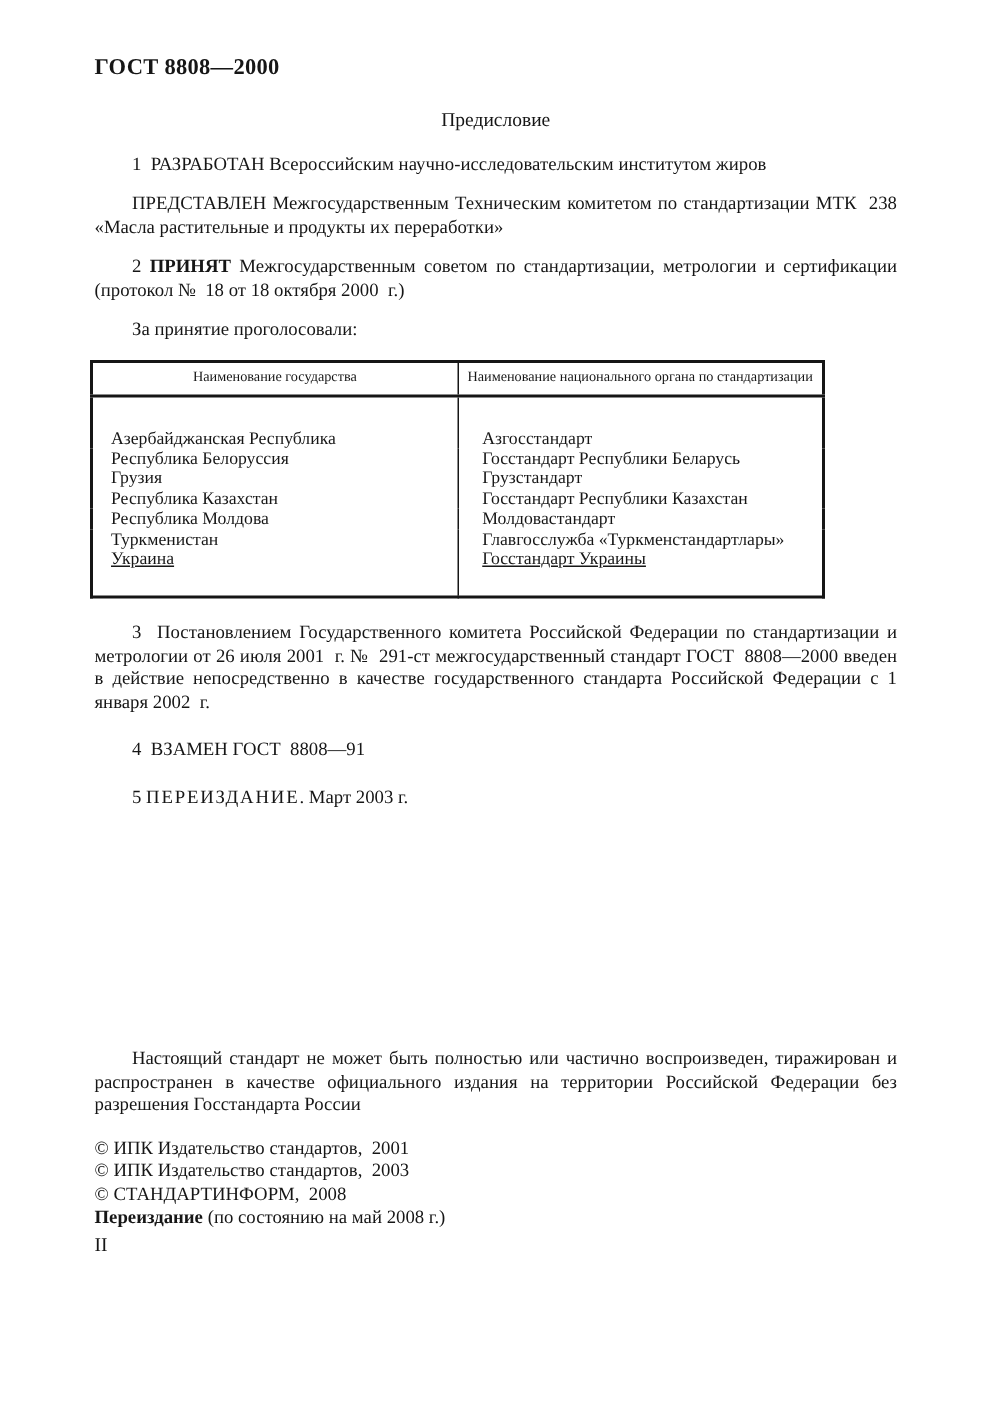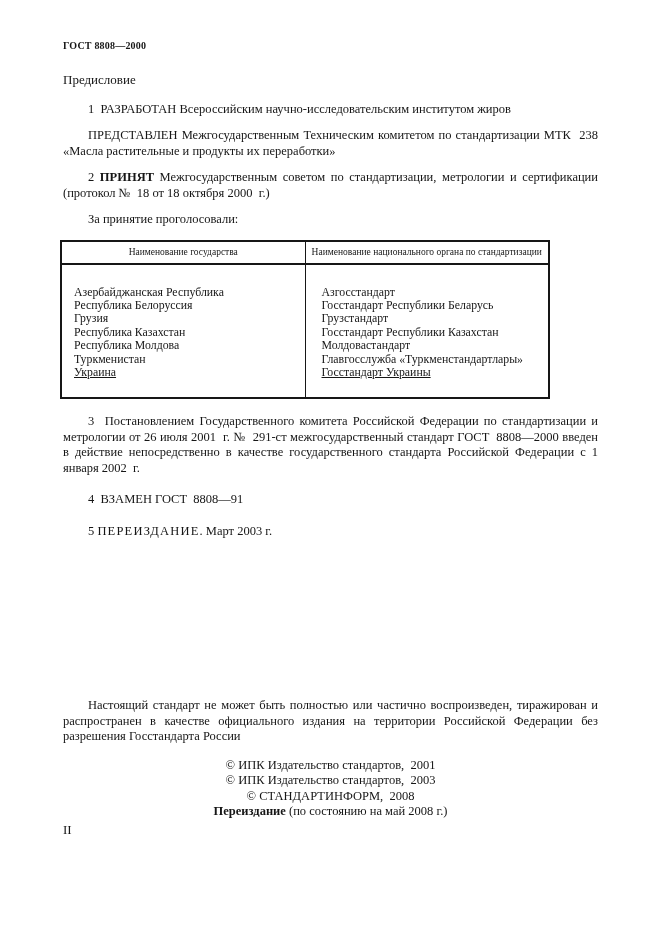--- a/index.html
+++ b/index.html
@@ -11,32 +11,32 @@
     color: #161616;
     font-family: "Liberation Serif", "DejaVu Serif", serif;
     font-size: 12.5px;
     line-height: 15.5px;
     overflow: hidden;
   }
   .doc-number {
     position: absolute;
     top: 38px;
     left: 63px;
-    font-size: 10px;
+    font-size: 15px;
     font-weight: bold;
     letter-spacing: 0.2px;
   }
   .content {
     position: absolute;
     top: 72px;
     left: 63px;
     width: 535px;
   }
   .doc-title {
-    text-align: left;
+    text-align: center;
     font-size: 13px;
     margin: 0 0 14px 0;
   }
   .para {
     margin: 11px 0;
     text-align: justify;
     text-indent: 25px;
   }
   .para.single { text-align: left; }
   .kw-bold { font-weight: bold; }
@@ -76,21 +76,21 @@
     left: 63px;
     width: 535px;
   }
   .restriction {
     margin: 0;
     text-align: justify;
     text-indent: 25px;
   }
   .copyright-block {
     margin-top: 13px;
-    text-align: center;
+    text-align: left;
   }
   .copyright-line { white-space: nowrap; }
   .page-number {
     position: absolute;
     top: 822px;
     left: 63px;
     font-size: 13px;
   }
 </style>
 </head>

